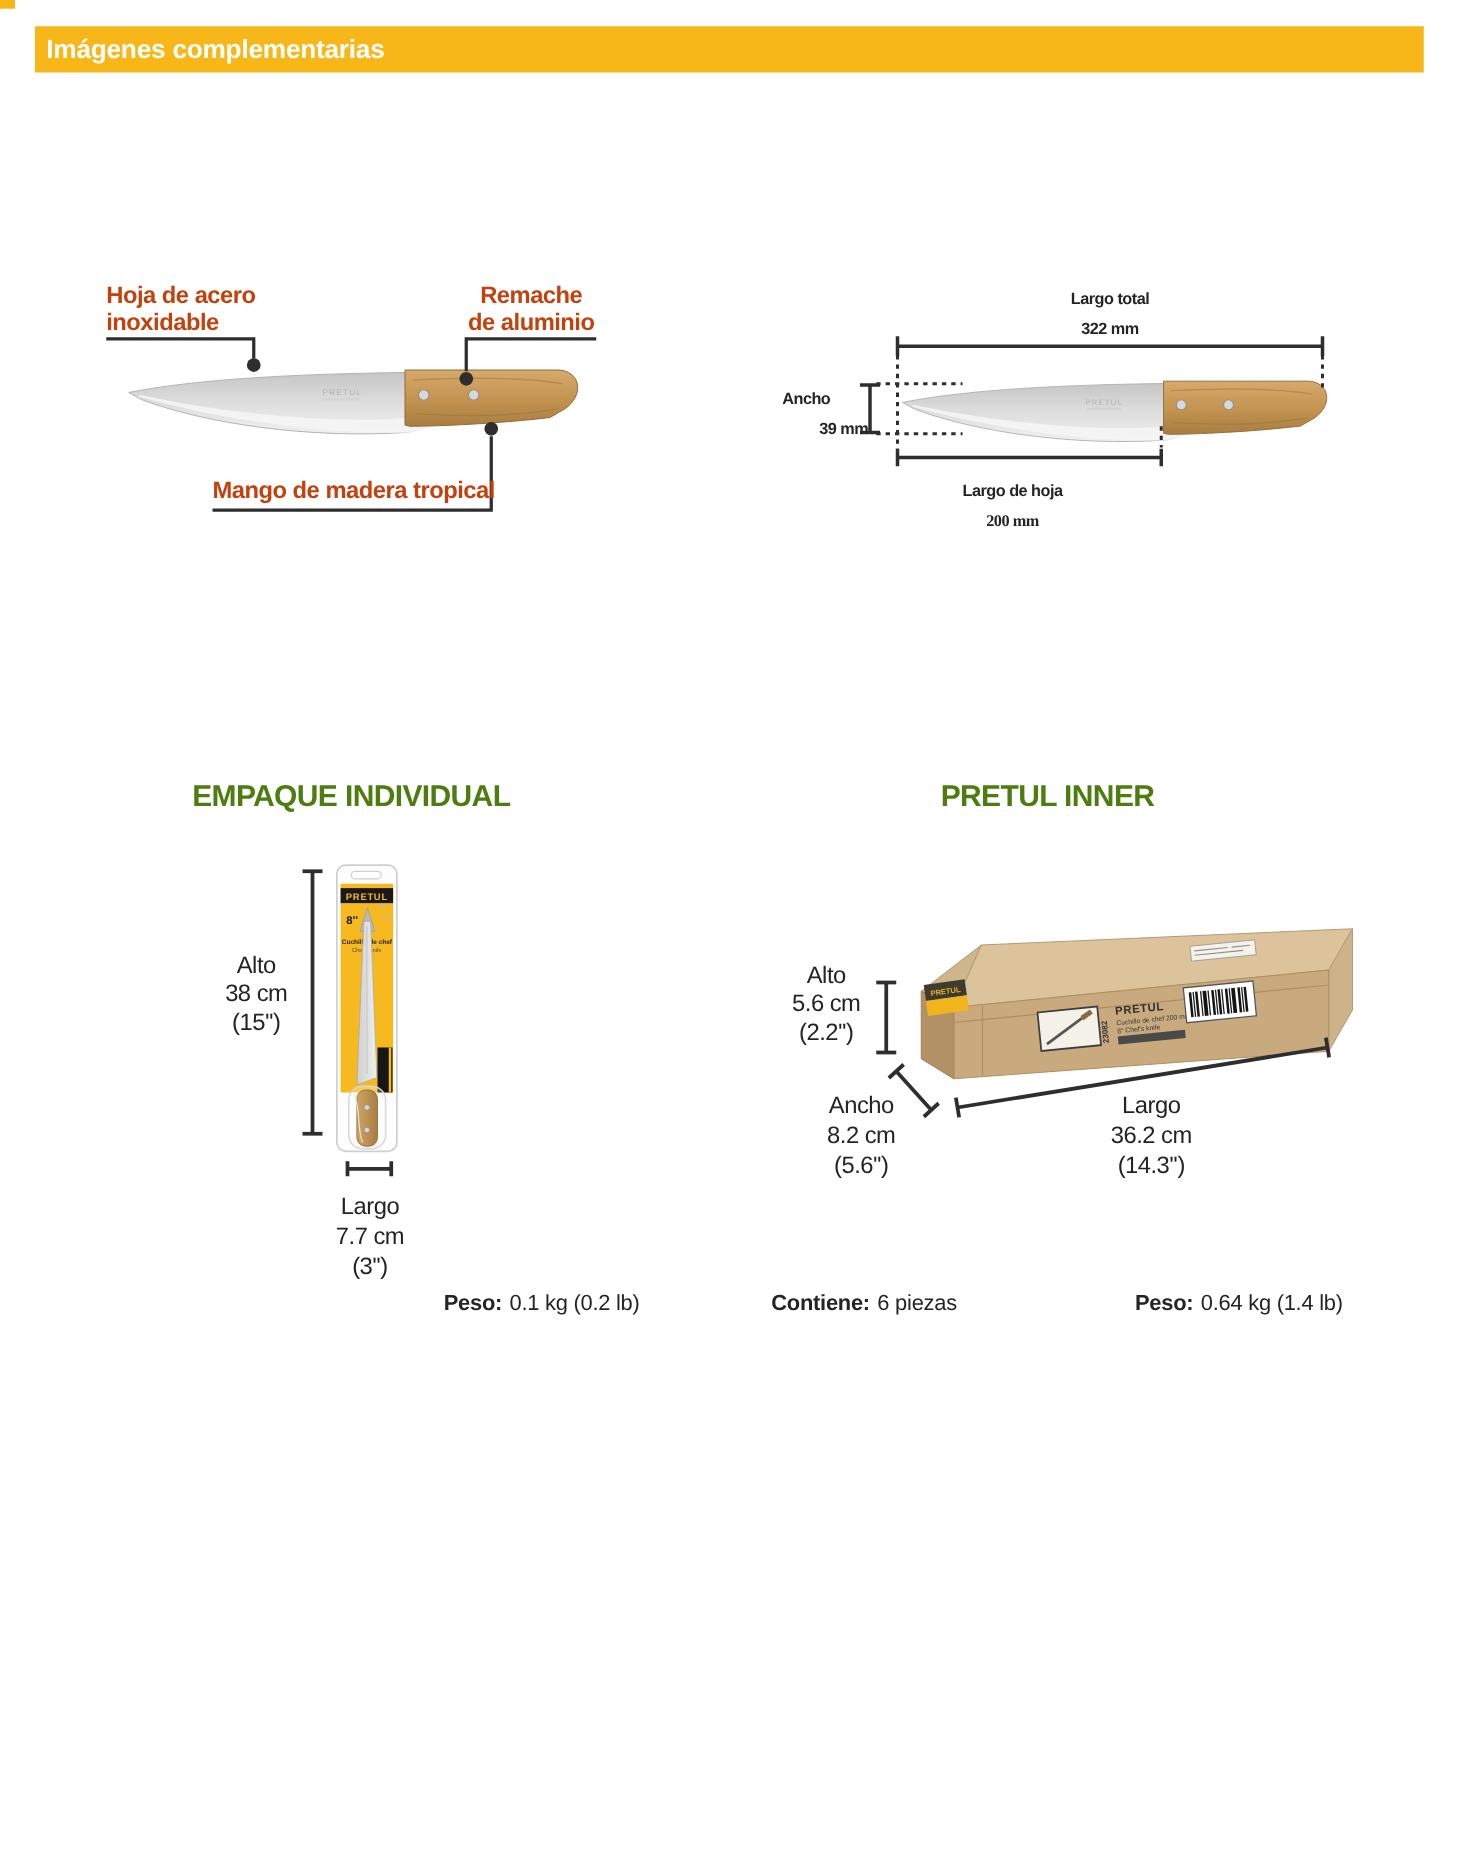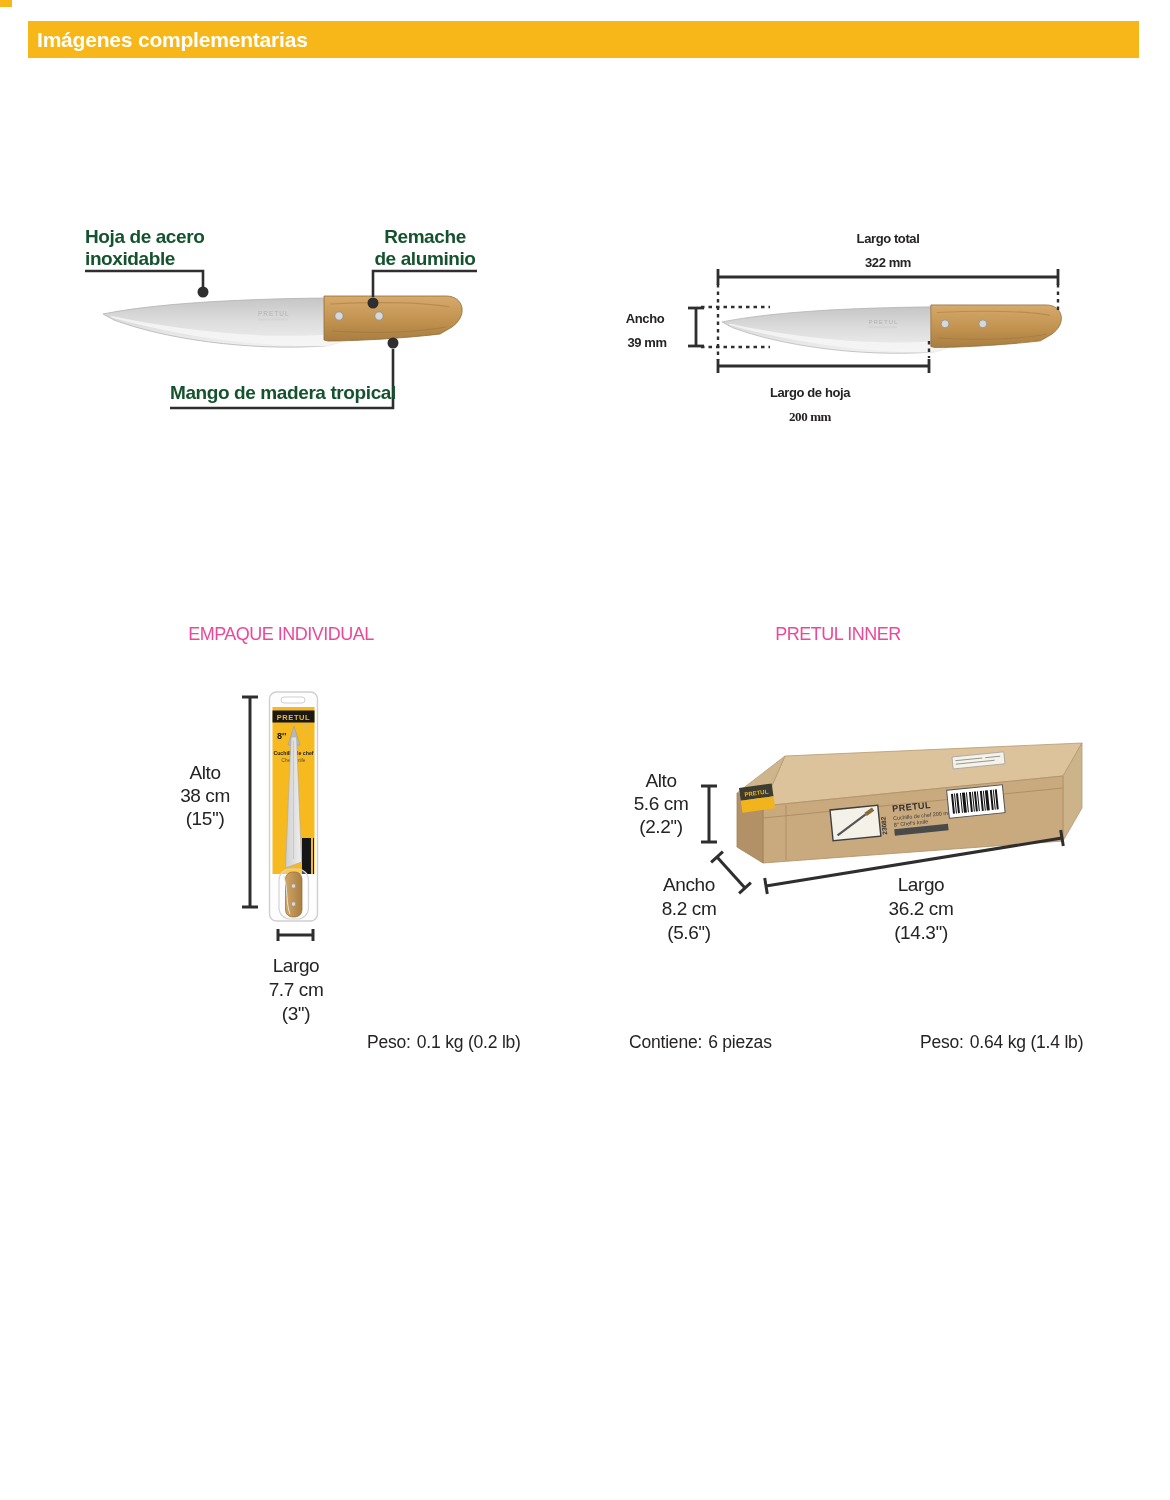--- a/index.html
+++ b/index.html
@@ -9,32 +9,32 @@
   }
   .corner-chip{position:absolute;left:0;top:0;width:12px;height:7px;background:#F8B719;}
   .header-bar{
     position:absolute;left:28px;top:21px;width:1111px;height:37px;background:#F8B719;
     display:flex;align-items:center;padding-left:9px;box-sizing:border-box;
   }
   .header-bar .title{color:#ffffff;font-weight:700;font-size:21px;letter-spacing:-0.2px;}
   svg.canvas{position:absolute;left:0;top:0;}
   .lbl{
     position:absolute;font-weight:700;font-size:19px;line-height:22px;
-    letter-spacing:-0.4px;white-space:pre-line;color:#14532d;
+    letter-spacing:-0.4px;white-space:pre-line;color:#c2410c;
   }
   .lbl.right{text-align:center;}
   .dim2{position:absolute;transform:translateX(-50%);text-align:center;font-weight:700;
         font-size:13px;line-height:24px;letter-spacing:-0.4px;color:#262324;white-space:nowrap;}
   .dim3{position:absolute;transform:translateX(-50%);text-align:center;font-weight:400;
         font-size:19px;line-height:24px;letter-spacing:-0.4px;color:#262324;white-space:nowrap;}
   .dim3.tight{line-height:23px;}
-  .sec-title{position:absolute;transform:translateX(-50%);font-weight:400;font-size:18px;
-        letter-spacing:-0.5px;color:#ec4899;white-space:nowrap;}
+  .sec-title{position:absolute;transform:translateX(-50%);font-weight:700;font-size:24px;
+        letter-spacing:-0.5px;color:#4d7c0f;white-space:nowrap;}
   .meta{position:absolute;font-size:17.5px;letter-spacing:-0.2px;color:#262324;white-space:nowrap;}
-  .meta .b{font-weight:400;margin-right:6px;margin-left:12px;}
+  .meta .b{font-weight:700;margin-right:6px;}
   .dash-rule{position:absolute;left:0;top:1489px;width:1170px;height:2px;
         background:repeating-linear-gradient(90deg,#e7e7e7 0 14px,transparent 14px 26px);}
   .footer-bar{position:absolute;left:0;top:1492px;width:1170px;height:8px;background:#3B3B3B;}
 </style>
 </head>
 <body>
 
 <div class="page">
 
   <div class="corner-chip"></div>
@@ -194,21 +194,21 @@
 
   <div class="lbl" style="left:85px;top:226px;">Hoja de acero
 inoxidable</div>
   <div class="lbl right" style="left:373px;top:226px;width:104px;">Remache
 de aluminio</div>
   <div class="lbl" style="left:170px;top:382px;">Mango de madera tropical</div>
 
   <div class="dim2" style="left:888px;top:227px;">Largo total</div>
   <div class="dim2" style="left:888px;top:251px;">322 mm</div>
   <div class="dim2" style="left:645px;top:307px;">Ancho</div>
-  <div class="dim2" style="left:647px;top:331px;">39 mm</div>
+  <div class="dim2" style="left:675px;top:331px;">39 mm</div>
   <div class="dim2" style="left:810px;top:381px;">Largo de hoja</div>
   <div class="dim2" style="left:810px;top:405px;font-family:Liberation Serif, serif;">200 mm</div>
 
   <div class="sec-title" style="left:281px;top:624px;">EMPAQUE INDIVIDUAL</div>
   <div class="dim3 tight" style="left:205px;top:761px;">
     <div>Alto</div>
     <div>38 cm</div>
     <div>(15'')</div>
   </div>
   <div class="dim3" style="left:296px;top:954px;">

